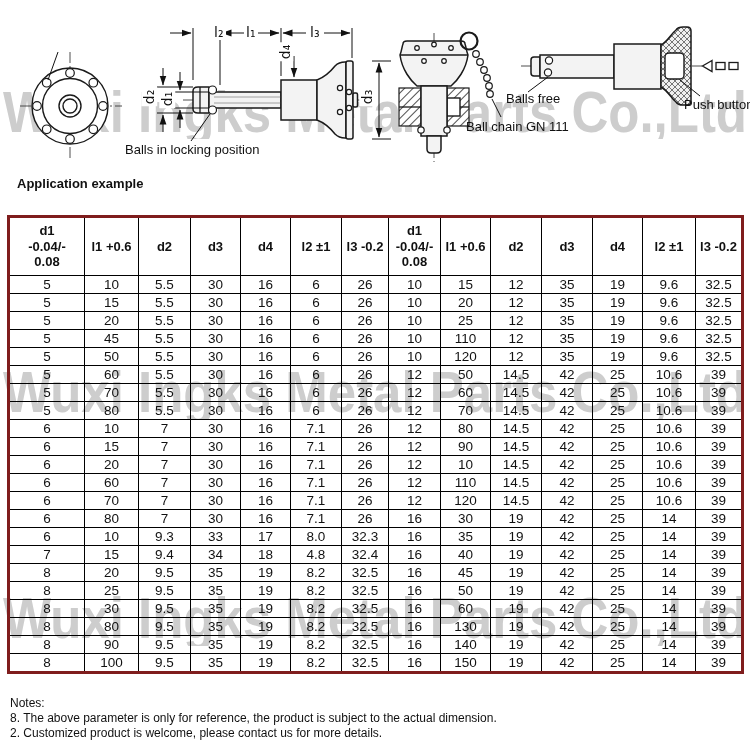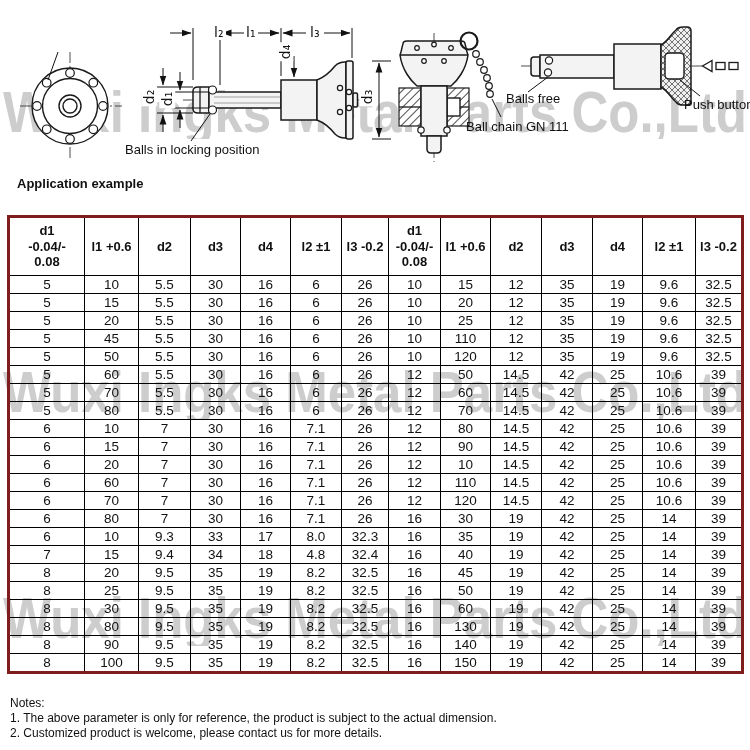--- a/index.html
+++ b/index.html
@@ -592,17 +592,17 @@
           <td>42</td>
           <td>25</td>
           <td>14</td>
           <td>39</td>
         </tr>
       </tbody>
     </table>
 
   <div class="notes">
     <div>Notes:</div>
-    <div>1. The above parameter is only for reference, the product is subject to the actual dimension.</div>
+    <div>8. The above parameter is only for reference, the product is subject to the actual dimension.</div>
     <div>2. Customized product is welcome, please contact us for more details.</div>
   </div>
 
 </div>
 
 </body></html>

